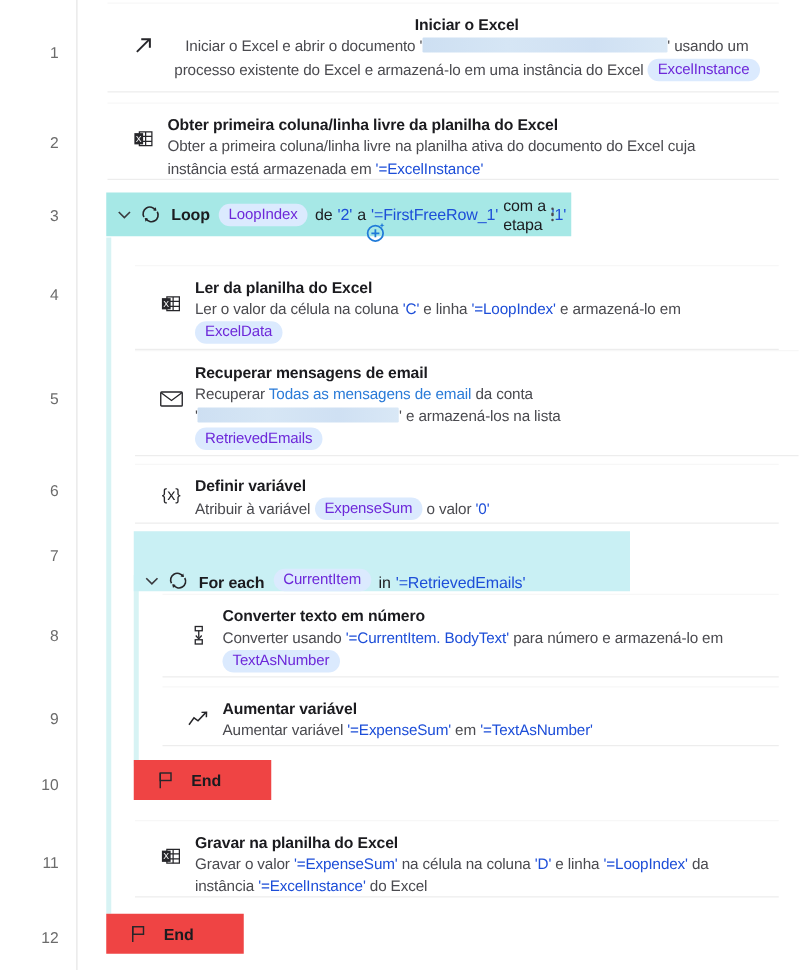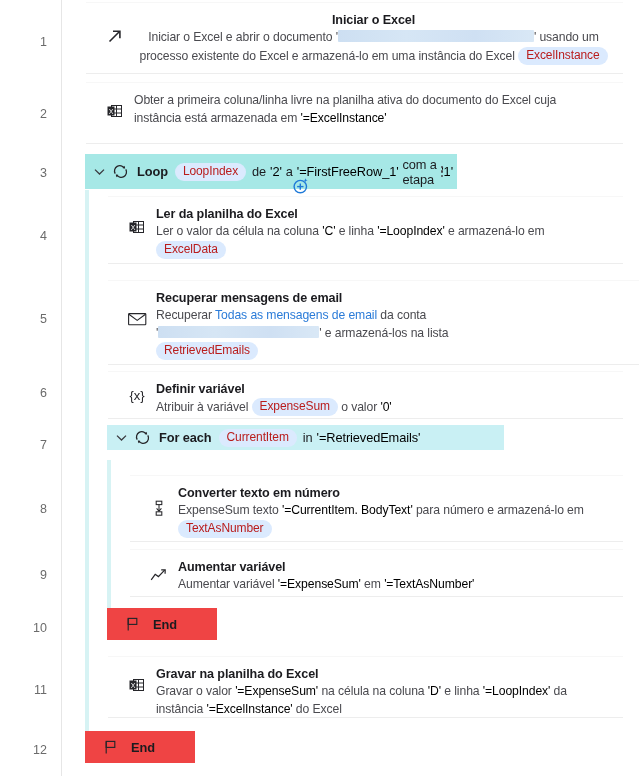--- a/index.html
+++ b/index.html
@@ -82,26 +82,26 @@
     letter-spacing: -0.1px;
     margin-bottom: 1px;
   }
   .row-desc {
     font-size: 12.2px;
     color: #4a4a4f;
     line-height: 17.5px;
     letter-spacing: -0.1px;
   }
 
-  .tok-blue { color: #000000; }
+  .tok-blue { color: #1d4ed8; }
   .tok-link { color: #2a7bd8; }
   .pill {
     display: inline-block;
     background: #dbeafe;
-    color: #b91c1c;
+    color: #6d28d9;
     border-radius: 9px;
     padding: 1px 8px 2px 8px;
     font-size: 12px;
     line-height: 15px;
     vertical-align: 1px;
   }
   .redact {
     display: inline-block;
     height: 12px;
     background: linear-gradient(90deg,#cddff2 0%, #d6e6f5 35%, #cfe0f3 70%, #d9e8f6 100%);
@@ -202,20 +202,21 @@
         <svg width="16" height="16" viewBox="0 0 16 16">
           <rect x="4.5" y="2.5" width="10" height="11" fill="none" stroke="#26262a" stroke-width="1"></rect>
           <line x1="4.5" y1="6" x2="14.5" y2="6" stroke="#26262a" stroke-width="1"></line>
           <line x1="4.5" y1="10" x2="14.5" y2="10" stroke="#26262a" stroke-width="1"></line>
           <line x1="9.5" y1="2.5" x2="9.5" y2="13.5" stroke="#26262a" stroke-width="1"></line>
           <rect x="0.5" y="3.5" width="7" height="9" fill="#26262a"></rect>
           <text x="4" y="10.6" font-size="7" fill="#ffffff" text-anchor="middle" font-family="Liberation Sans, sans-serif">X</text>
         </svg>
       </div>
       <div class="row-body">
+        <div class="row-title">Obter primeira coluna/linha livre da planilha do Excel</div>
         <div class="row-desc">
           <span>Obter a primeira coluna/linha livre na planilha ativa do documento do Excel cuja</span><br>
           <span>instância está armazenada em</span>
           <span class="tok-blue">'=ExcelInstance'</span>
         </div>
       </div>
     </div>
 
     <div class="bar loop" style="left:22px; top:154px; width:372px; height:35px;">
       <span class="chev">
@@ -248,21 +249,21 @@
 
     <div class="addbtn" style="left:229px; top:177px;">
       <svg width="18" height="18" viewBox="0 0 18 18">
         <circle cx="8.3" cy="9.6" r="6.2" fill="none" stroke="#1f7ad8" stroke-width="1.4"></circle>
         <line x1="8.3" y1="6.4" x2="8.3" y2="12.8" stroke="#1f7ad8" stroke-width="1.4"></line>
         <line x1="5.1" y1="9.6" x2="11.5" y2="9.6" stroke="#1f7ad8" stroke-width="1.4"></line>
         <path d="M13.6 1.2 l0.55 1.5 1.5 0.55 -1.5 0.55 -0.55 1.5 -0.55 -1.5 -1.5 -0.55 1.5 -0.55 Z" fill="#1f7ad8"></path>
       </svg>
     </div>
 
-    <div class="row" style="left:45px; top:196px; right:16px; height:68px;">
+    <div class="row" style="left:45px; top:212px; right:16px; height:68px;">
       <div class="row-icon" style="top:22px;">
         <svg width="16" height="16" viewBox="0 0 16 16">
           <rect x="4.5" y="2.5" width="10" height="11" fill="none" stroke="#26262a" stroke-width="1"></rect>
           <line x1="4.5" y1="6" x2="14.5" y2="6" stroke="#26262a" stroke-width="1"></line>
           <line x1="4.5" y1="10" x2="14.5" y2="10" stroke="#26262a" stroke-width="1"></line>
           <line x1="9.5" y1="2.5" x2="9.5" y2="13.5" stroke="#26262a" stroke-width="1"></line>
           <rect x="0.5" y="3.5" width="7" height="9" fill="#26262a"></rect>
           <text x="4" y="10.6" font-size="7" fill="#ffffff" text-anchor="middle" font-family="Liberation Sans, sans-serif">X</text>
         </svg>
       </div>
@@ -305,21 +306,21 @@
         <div class="row-title">Definir variável</div>
         <div class="row-desc">
           <span>Atribuir à variável</span>
           <span class="pill">ExpenseSum</span>
           <span>o valor</span>
           <span class="tok-blue">'0'</span>
         </div>
       </div>
     </div>
 
-    <div class="bar foreach" style="left:44px; top:425px; width:397px; height:25px;">
+    <div class="bar foreach" style="left:44px; top:425px; width:397px; height:48px;align-items:flex-end;">
       <span class="chev">
         <svg width="11" height="8" viewBox="0 0 11 8">
             <path d="M1 1.6 L5.5 6 L10 1.6" stroke="#3a3a3f" stroke-width="1.3" fill="none"></path>
           </svg>
       </span>
       <span class="bar-icon">
         <svg width="17" height="17" viewBox="0 0 17 17">
           <path d="M3.2 10.6 A5.2 5.2 0 0 1 12.4 5.3" stroke="#26262a" stroke-width="1.3" fill="none"></path>
           <path d="M13.8 6.4 A5.2 5.2 0 0 1 4.6 11.7" stroke="#26262a" stroke-width="1.3" fill="none"></path>
           <path d="M12.6 2.7 L13.2 5.6 L10.4 5.1 Z" fill="#26262a"></path>
@@ -337,21 +338,21 @@
         <svg width="13" height="20" viewBox="0 0 13 20">
           <rect x="3.2" y="1.2" width="5.6" height="3.4" fill="none" stroke="#26262a" stroke-width="1.05"></rect>
           <line x1="6" y1="4.8" x2="6" y2="10.2" stroke="#26262a" stroke-width="1.05"></line>
           <path d="M3.6 8.4 L6 11.1 L8.4 8.4" fill="none" stroke="#26262a" stroke-width="1.05"></path>
           <rect x="3.2" y="11.8" width="5.6" height="3.4" fill="none" stroke="#26262a" stroke-width="1.05"></rect>
         </svg>
       </div>
       <div class="row-body">
         <div class="row-title">Converter texto em número</div>
         <div class="row-desc">
-          <span>ExpenseSum texto</span>
+          <span>Converter usando</span>
           <span class="tok-blue">'=CurrentItem. BodyText'</span>
           <span>para número e armazená-lo em</span><br>
           <span class="pill">TextAsNumber</span>
         </div>
       </div>
     </div>
 
     <div class="row" style="left:67px; top:549px; right:16px; height:48px;">
       <div class="row-icon" style="top:18px;">
         <svg width="19" height="14" viewBox="0 0 19 14">

